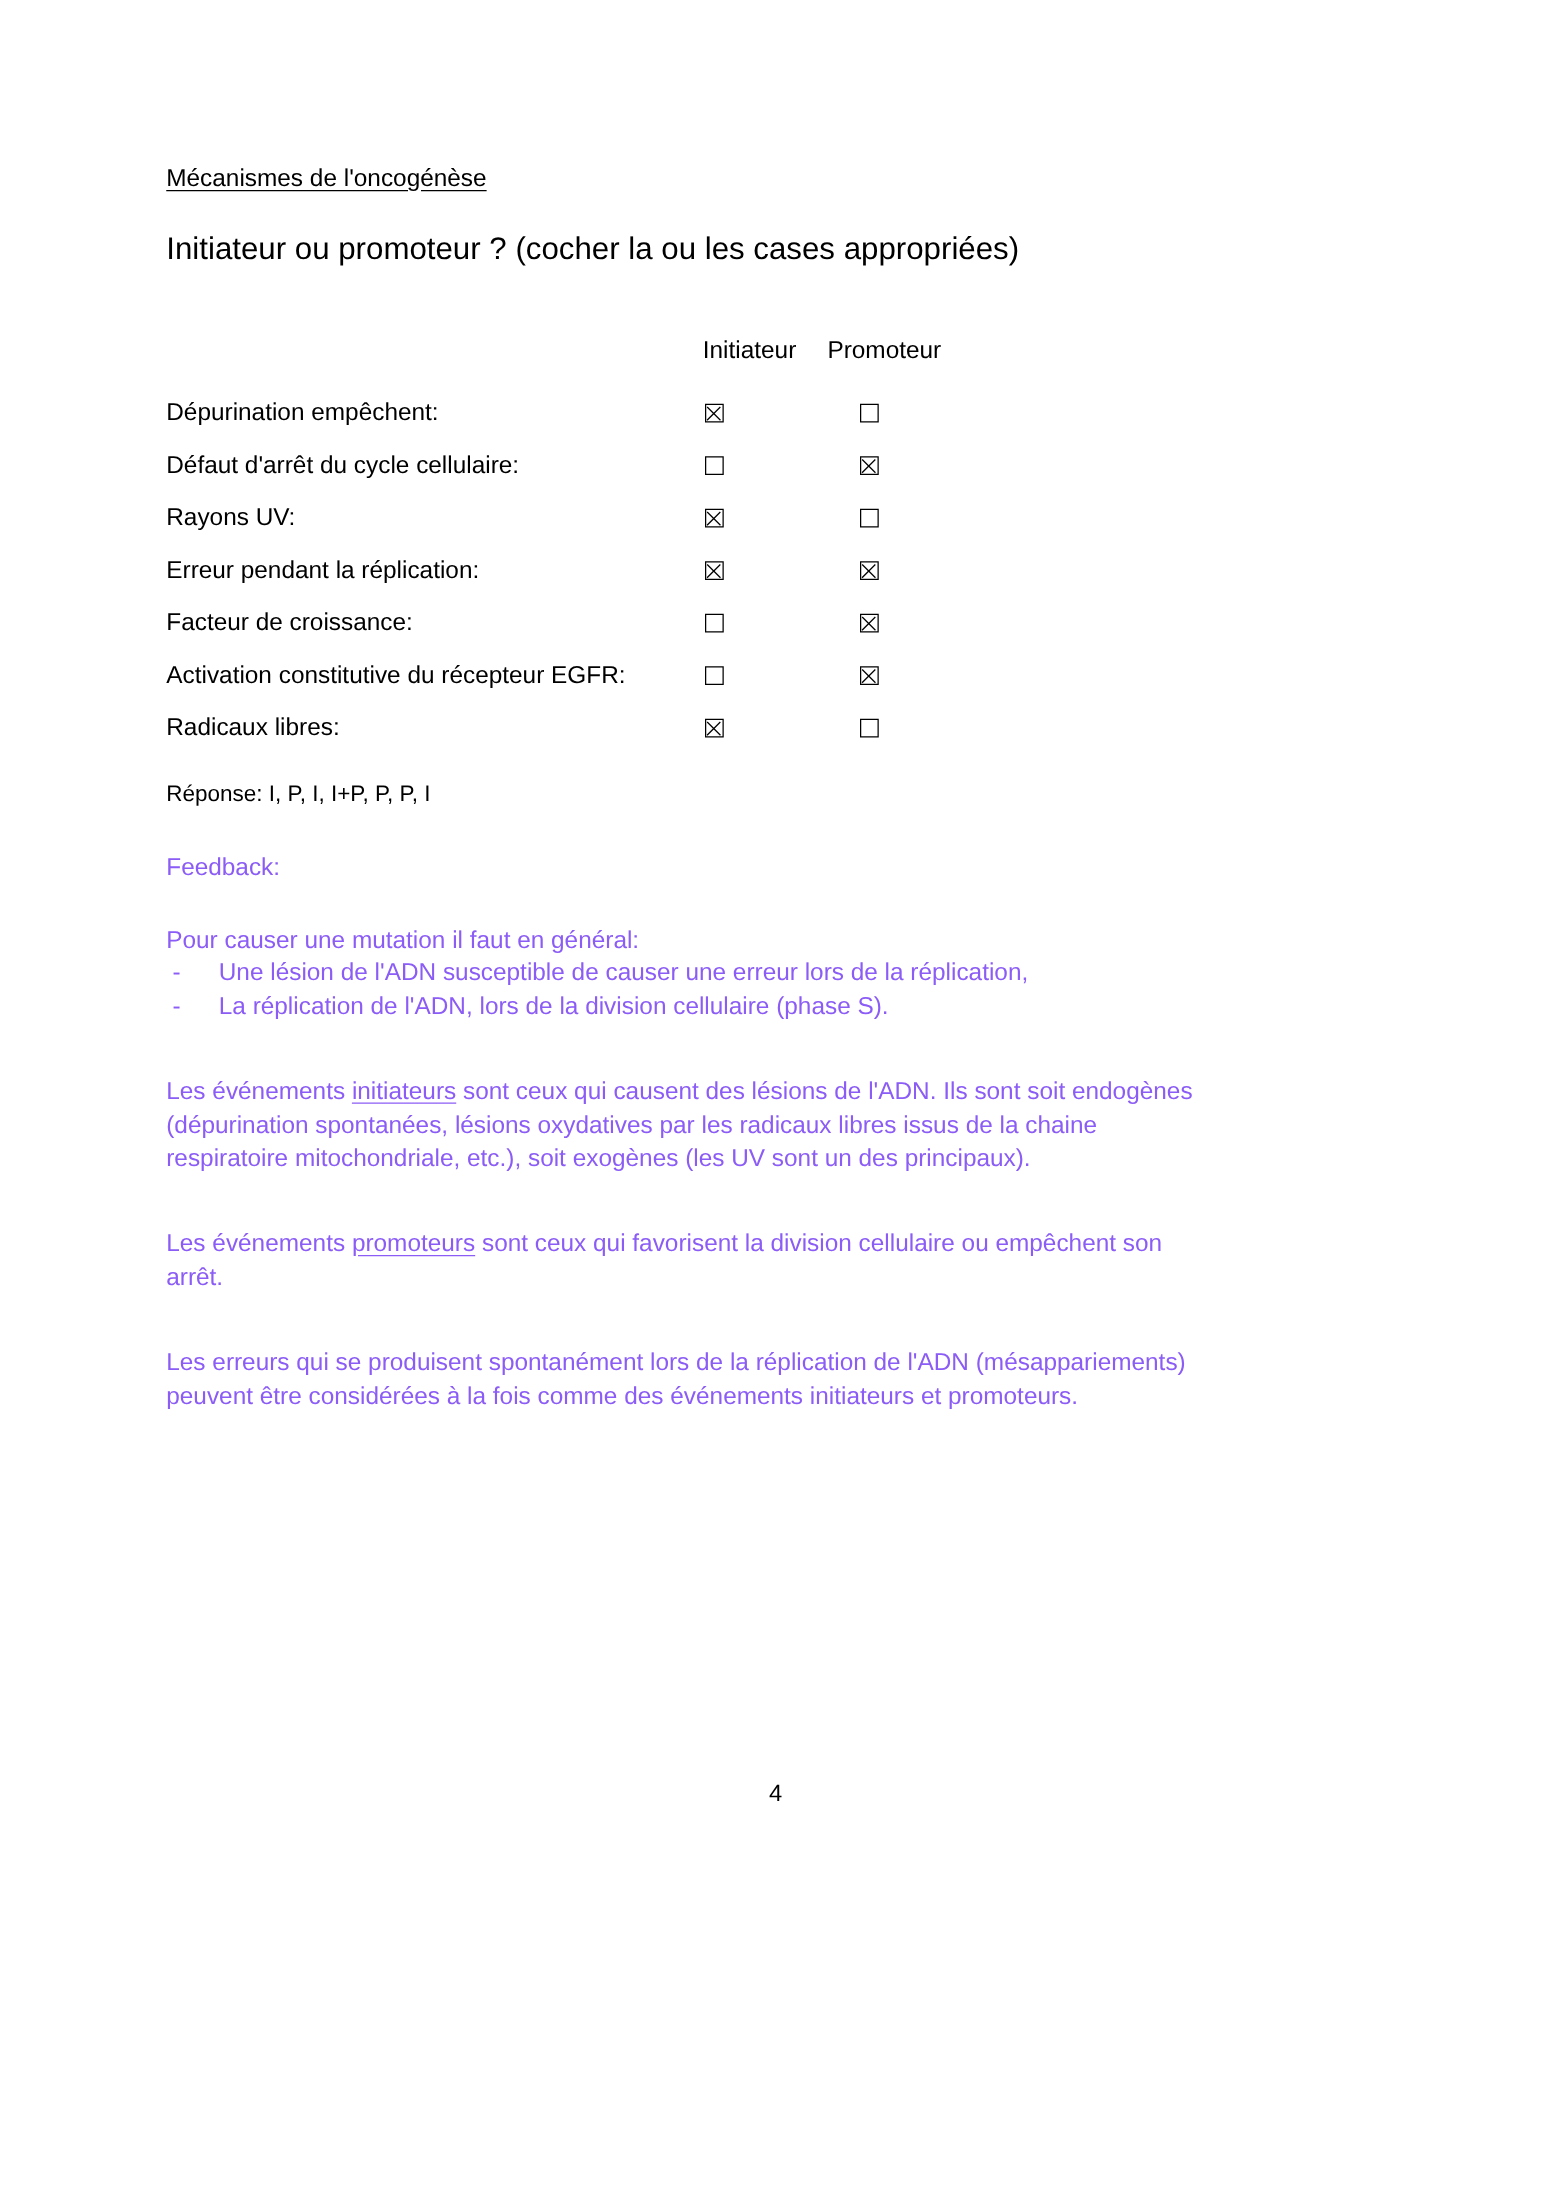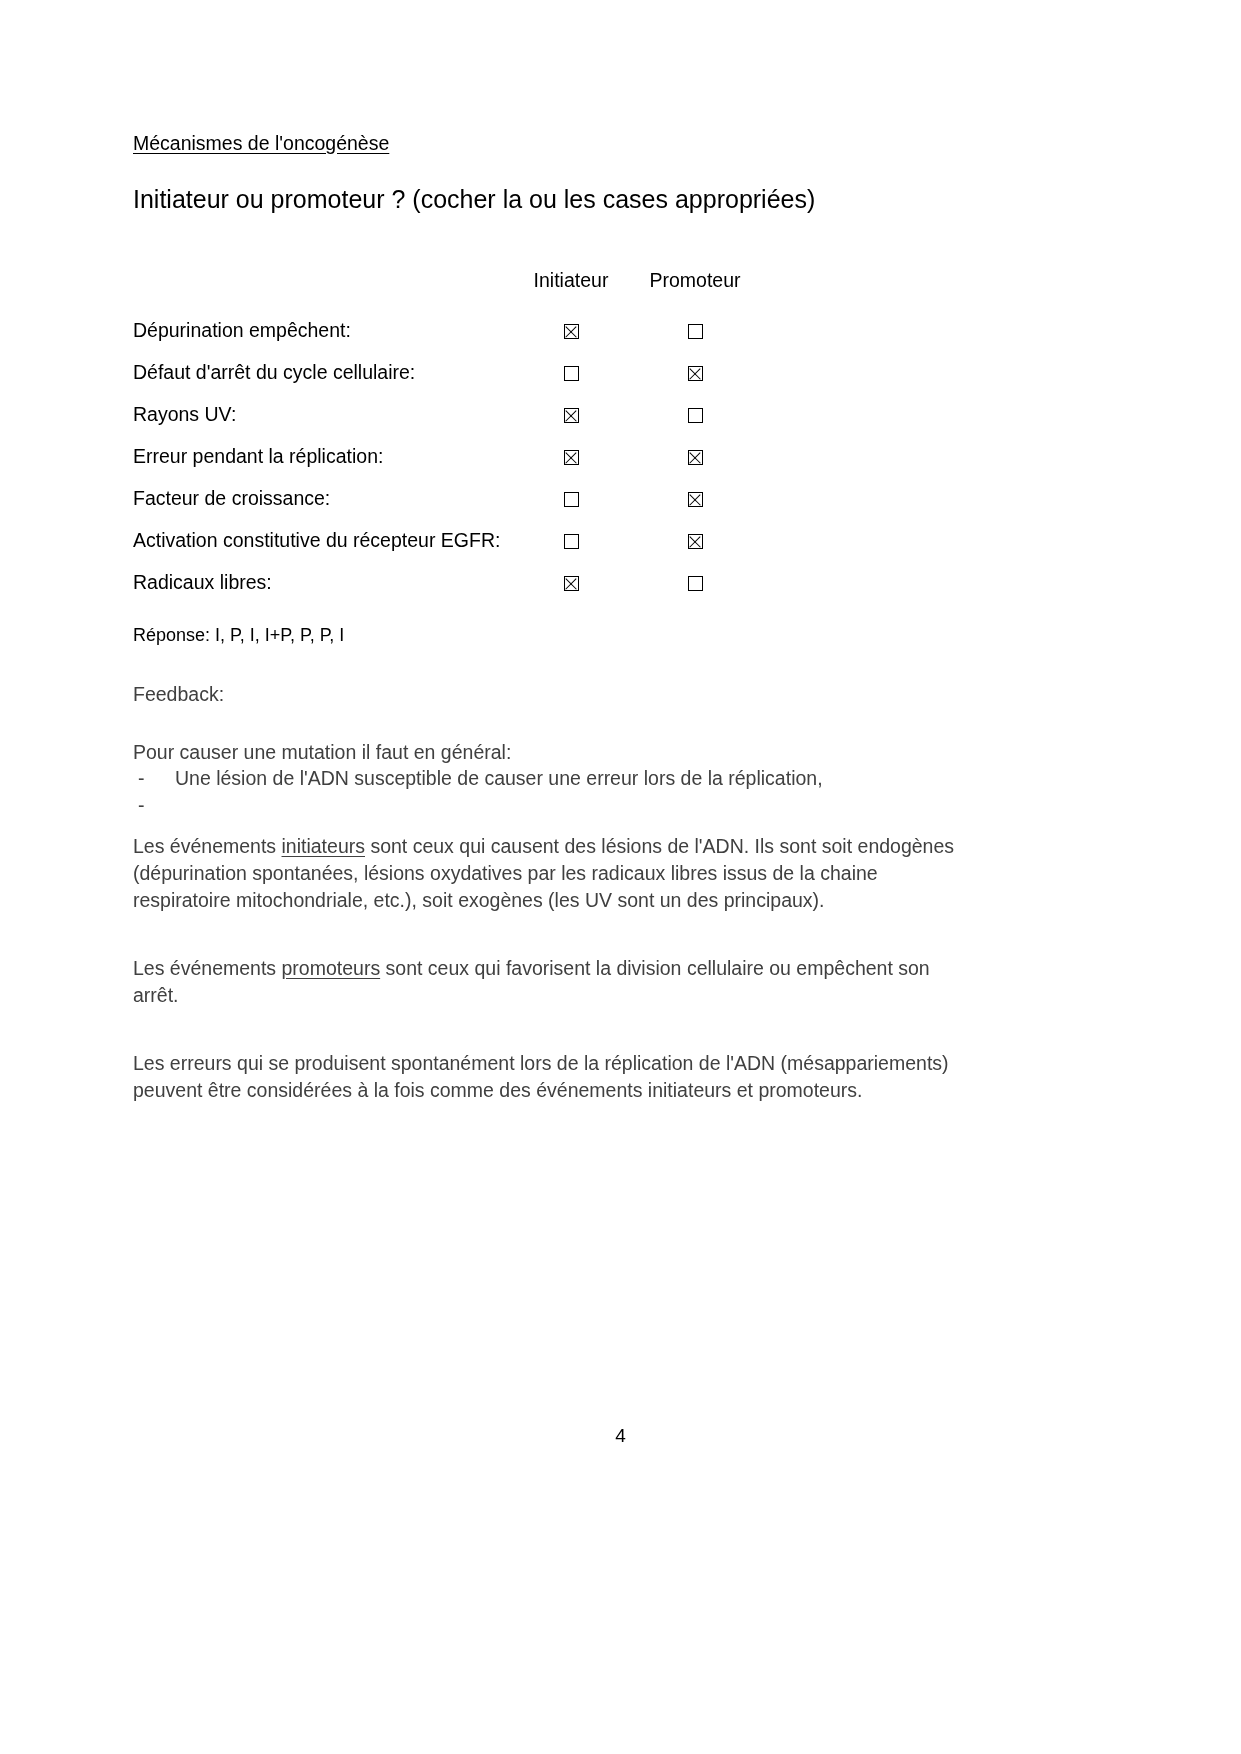--- a/index.html
+++ b/index.html
@@ -53,21 +53,21 @@
     table-layout: fixed;
   }
   .cb-table col.c-label { width: 372px; }
   .cb-table col.c-init  { width: 132px; }
   .cb-table col.c-prom  { width: 116px; }
 
   .cb-table th {
     font-weight: normal;
     font-size: 19.5px;
     line-height: 24px;
-    text-align: center;
+    text-align: right;
     padding: 0 0 26px 0;
     vertical-align: bottom;
   }
   .cb-table th.lbl-head { text-align: left; }
 
   .cb-table td {
     font-size: 19.5px;
     line-height: 24px;
     padding: 0 0 18px 0;
     vertical-align: middle;
@@ -98,21 +98,21 @@
   .chk.on::before { transform: translate(-50%,-50%) rotate(45deg); }
   .chk.on::after  { transform: translate(-50%,-50%) rotate(-45deg); }
 
   .reponse {
     font-size: 18px;
     line-height: 26px;
     margin: 10px 0 0 0;
   }
 
   
-  .fb { color: #404040; }
+  .fb { color: #8b5cf6; }
   .fb-head {
     font-size: 19.5px;
     line-height: 26px;
     margin: 33px 0 0 0;
   }
   .fb-lead {
     font-size: 19.5px;
     line-height: 26px;
     margin: 32px 0 0 0;
   }
@@ -221,20 +221,21 @@
 
     <p class="fb fb-lead">Pour causer une mutation il faut en général:</p>
 
     <ul class="fb fb-list">
       <li>
         <span class="dash">-</span>
         <span>Une lésion de l'ADN susceptible de causer une erreur lors de la réplication,</span>
       </li>
       <li>
         <span class="dash">-</span>
+        <span>La réplication de l'ADN, lors de la division cellulaire (phase S).</span>
       </li>
     </ul>
 
     <p class="fb fb-p"><span>Les événements </span><span class="u">initiateurs</span><span> sont ceux qui causent des lésions de l'ADN. Ils sont soit endogènes (dépurination spontanées, lésions oxydatives par les radicaux libres issus de la chaine respiratoire mitochondriale, etc.), soit exogènes (les UV sont un des principaux).</span></p>
 
     <p class="fb fb-p"><span>Les événements </span><span class="u">promoteurs</span><span> sont ceux qui favorisent la division cellulaire ou empêchent son arrêt.</span></p>
 
     <p class="fb fb-p"><span>Les erreurs qui se produisent spontanément lors de la réplication de l'ADN (mésappariements) peuvent être considérées à la fois comme des événements initiateurs et promoteurs.</span></p>
 
   </div>

